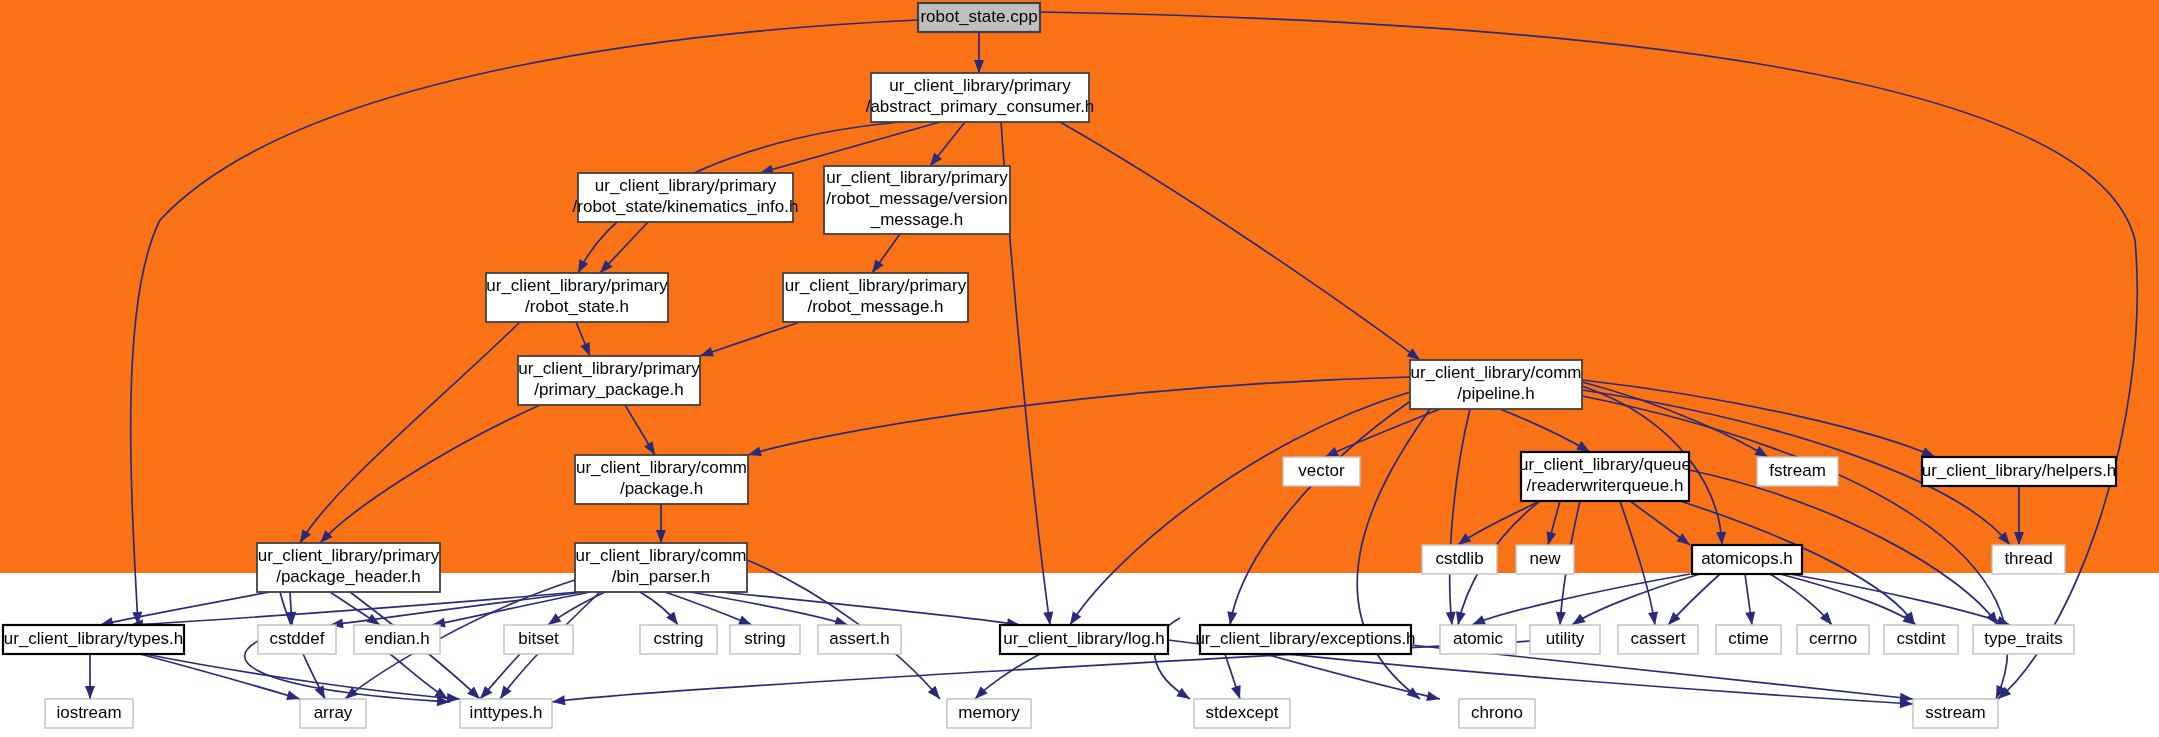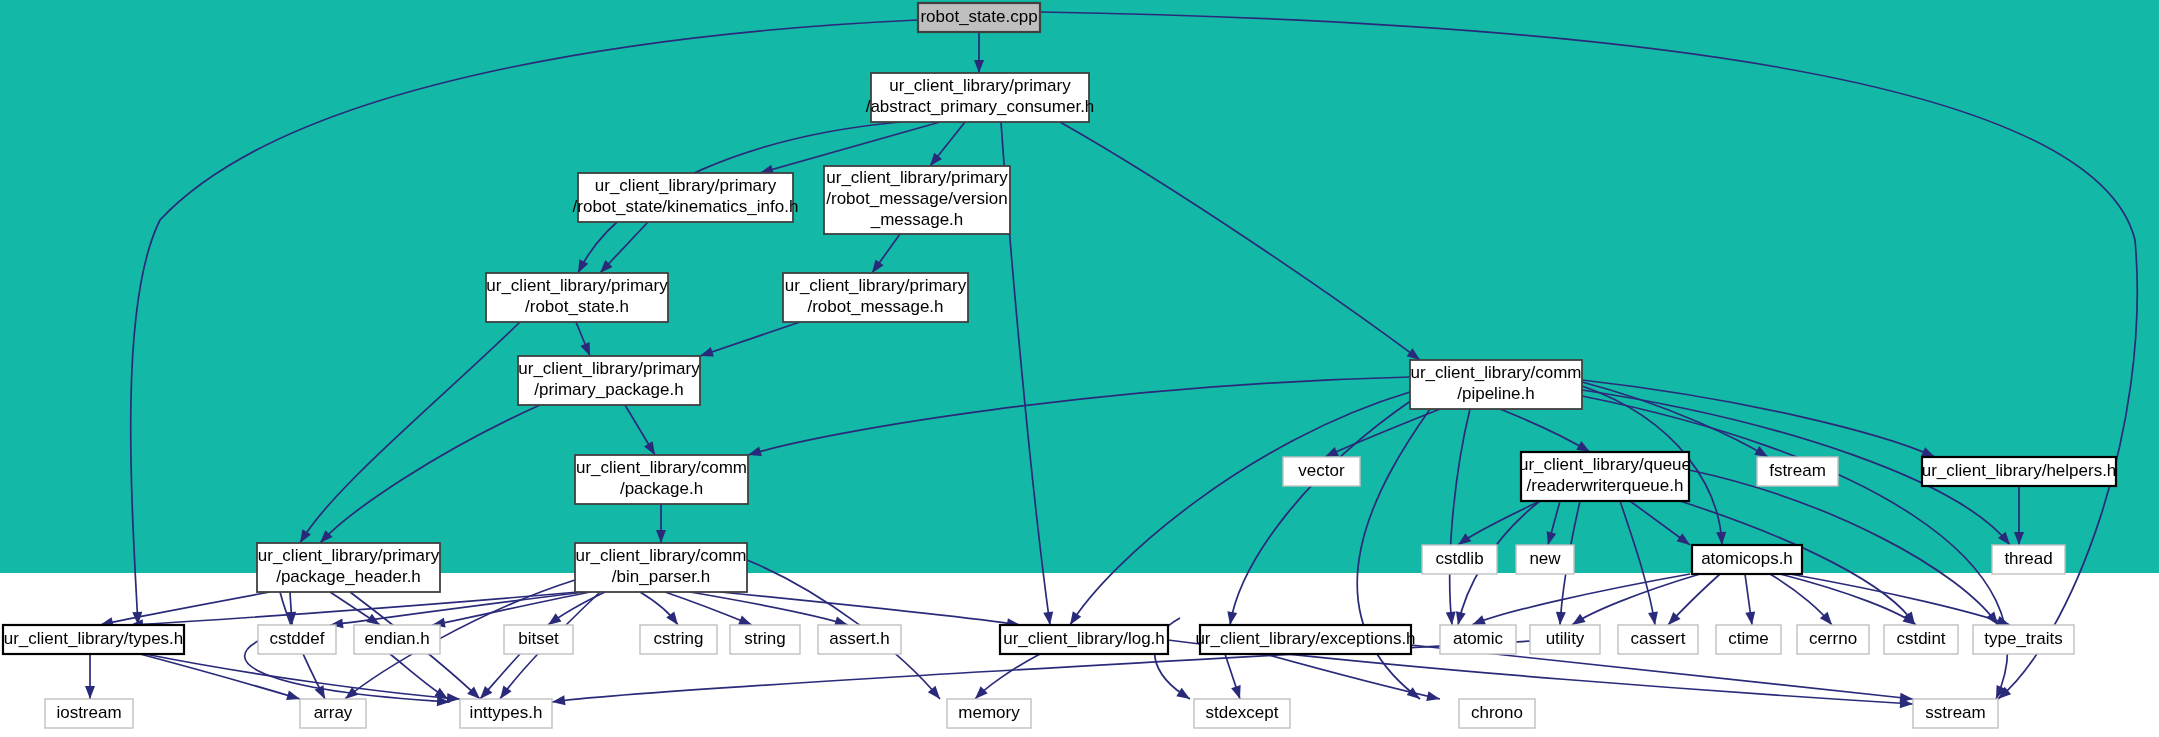--- a/index.html
+++ b/index.html
@@ -11,21 +11,21 @@
   body {
     width: 2159px;
     height: 737px;
     font-family: "Liberation Sans", sans-serif;
     overflow: hidden;
   }
   #graph-root {
     position: relative;
     width: 2159px;
     height: 573px;
-    background: #14b8a6;
+    background: #f97316;
   }
   svg#depgraph {
     display: block;
     width: 2159px;
     height: 737px;
   }
   .node-box {
     fill: #ffffff;
     stroke: #c0c0c0;
     stroke-width: 1.4;

